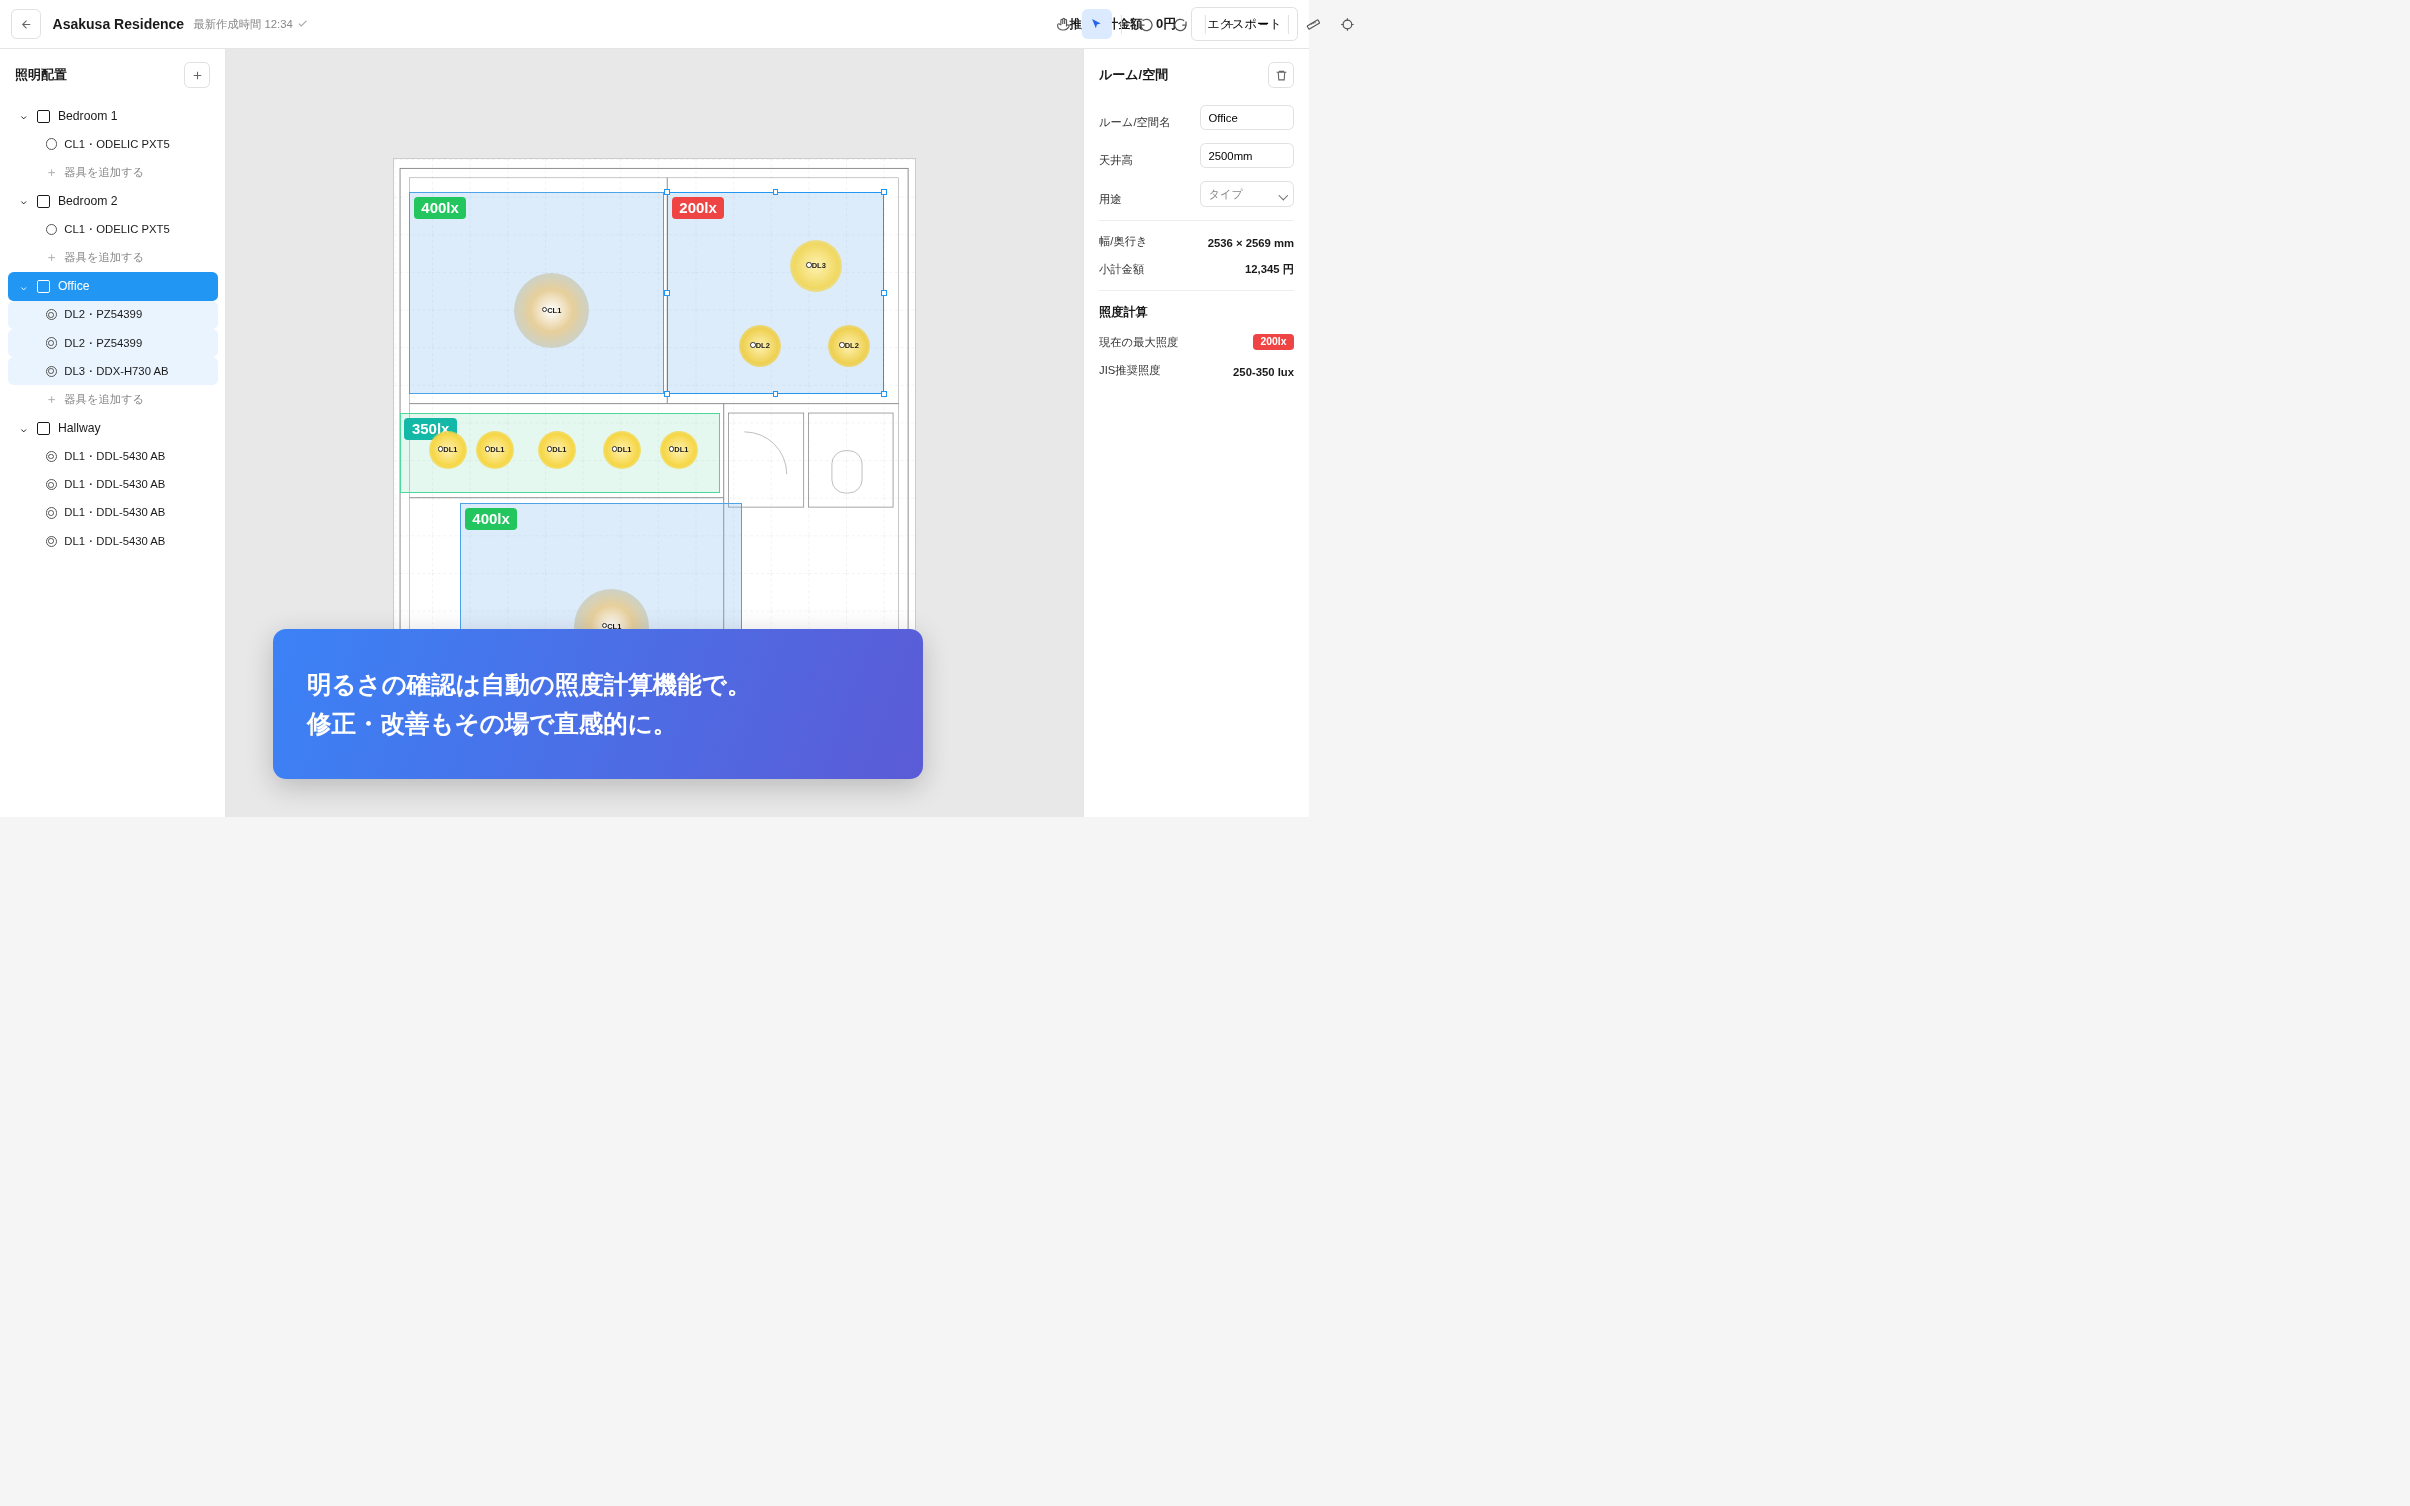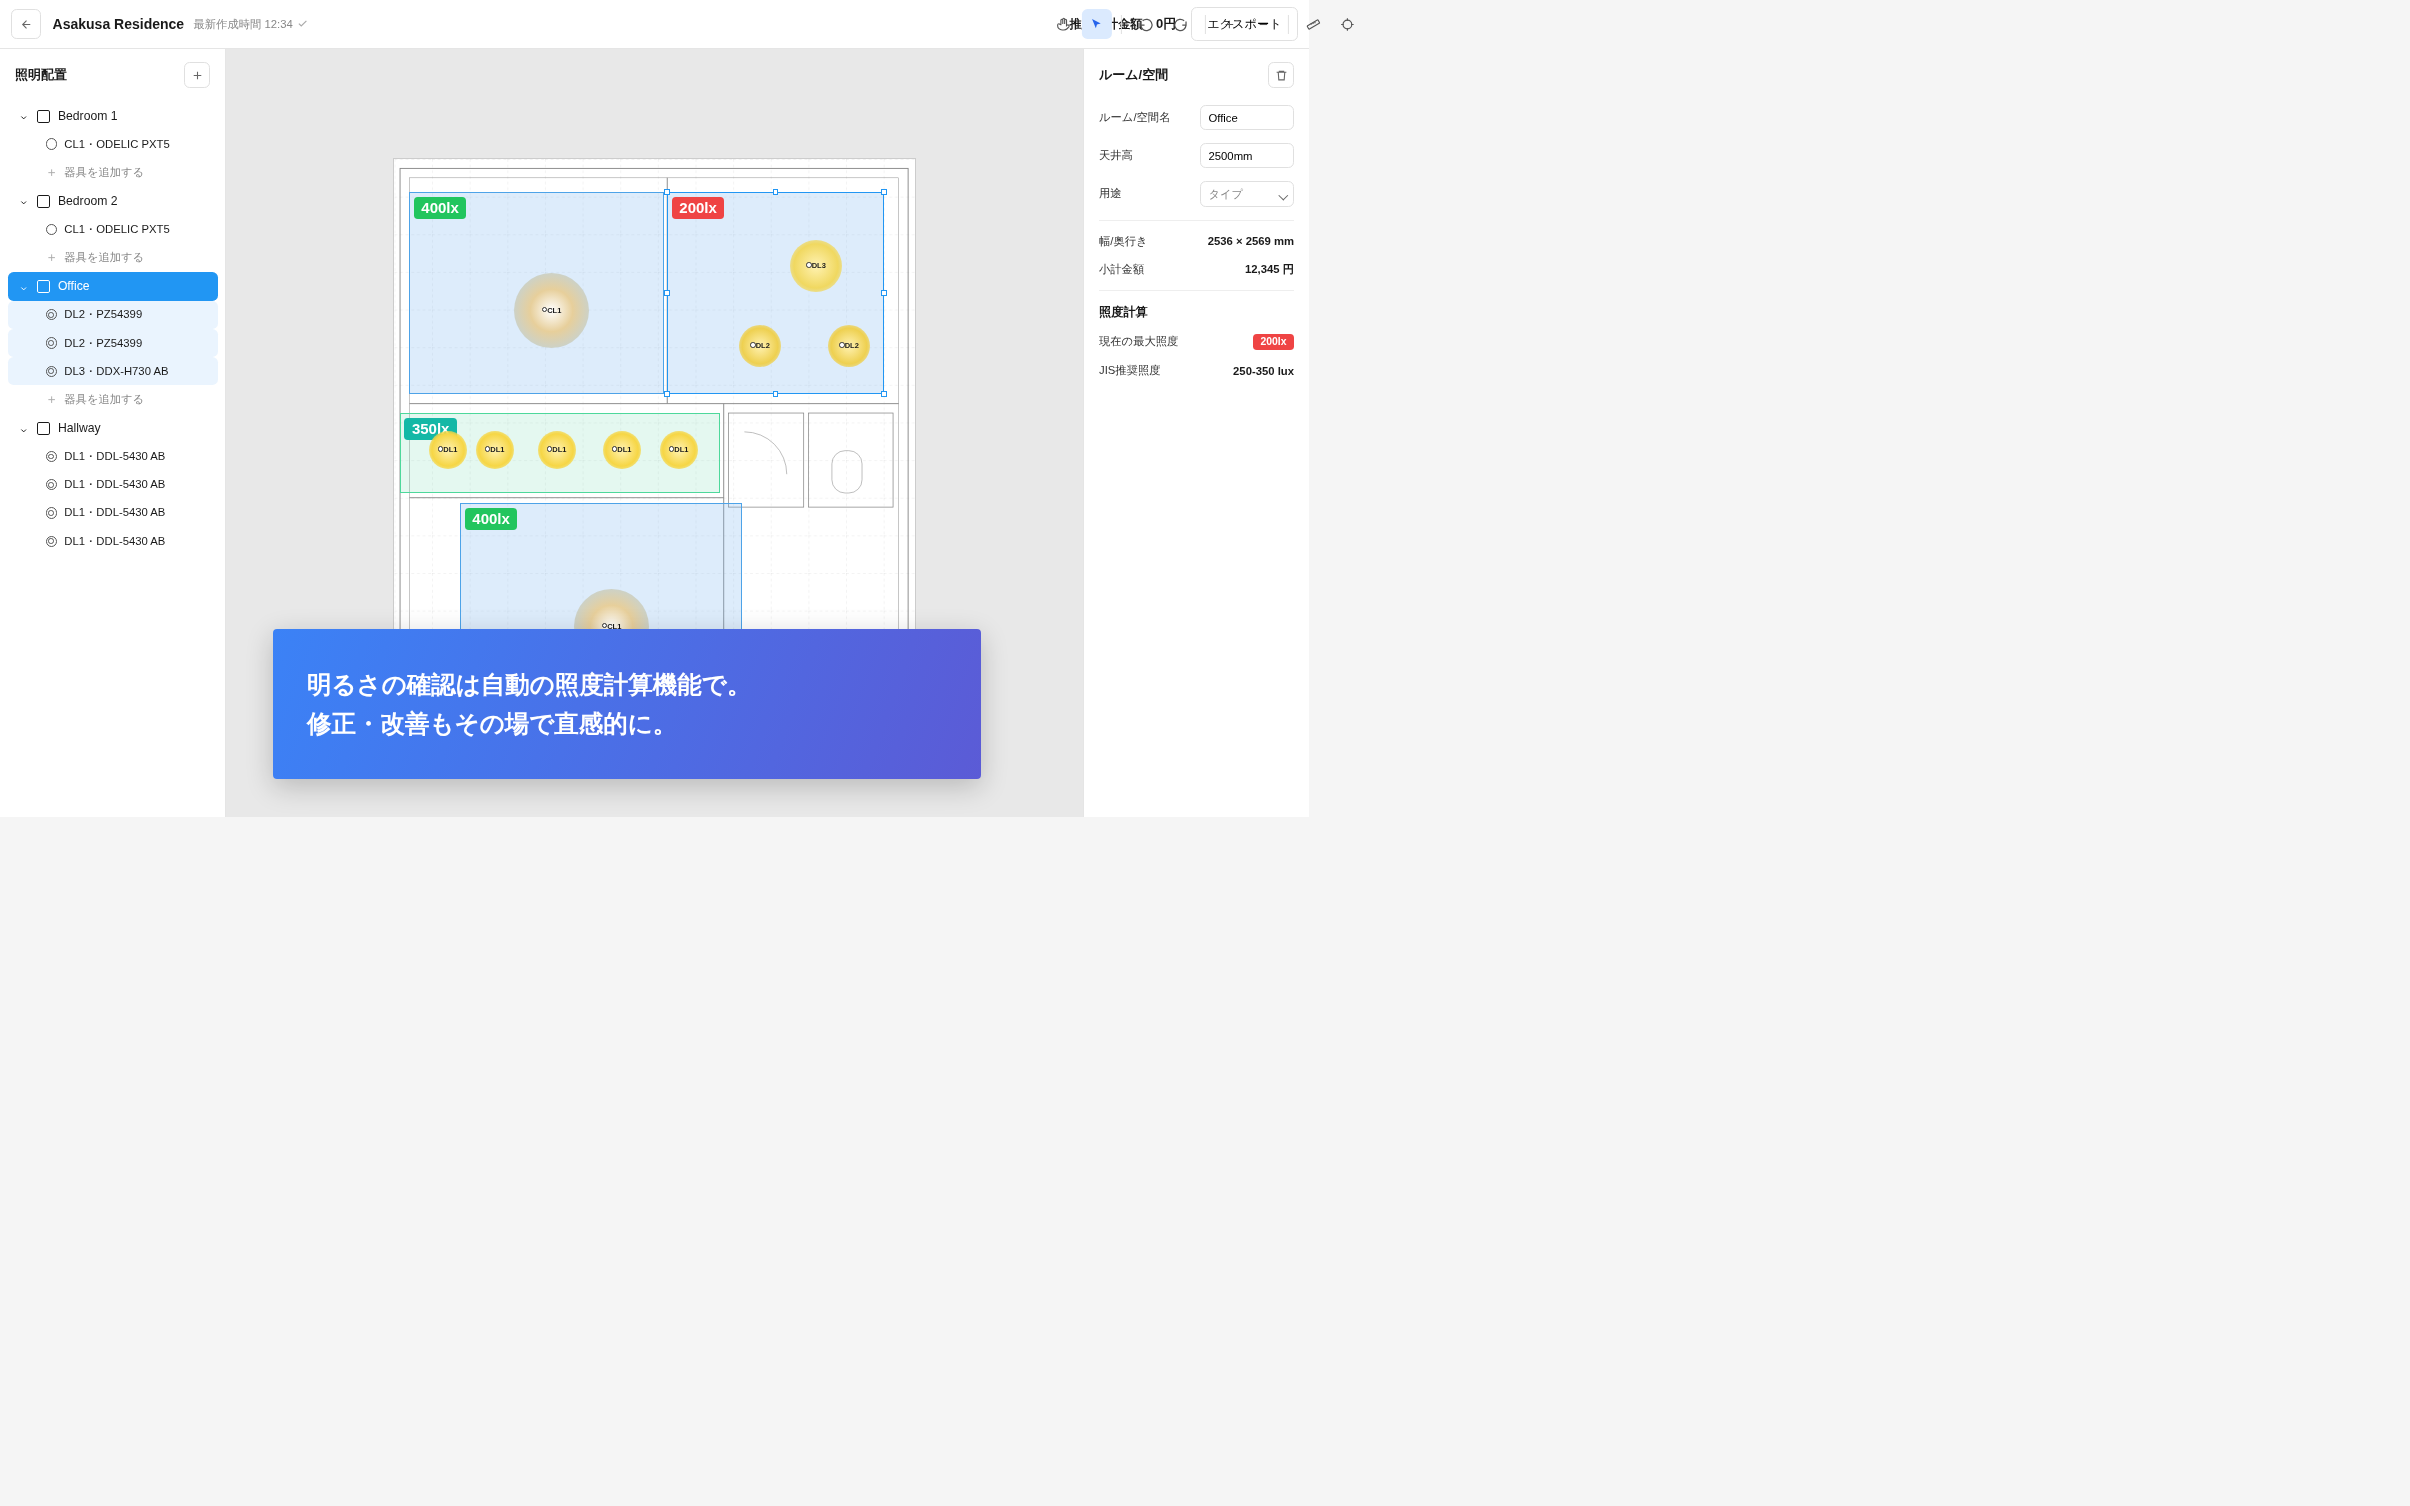--- a/index.html
+++ b/index.html
@@ -41,32 +41,32 @@
 .lux-green { background: #22c55e; }
 .lux-red { background: #ef4444; }
 .lux-teal { background: #14b8a6; }
 .light { position: absolute; border-radius: 50%; display: flex; flex-direction: row; align-items: center; justify-content: center; font-size: 7.5px; font-weight: 700; }
 .light .dot { width: 5.6px; height: 5.6px; border: 1.4px solid #333; border-radius: 50%; background: #fff; margin-bottom: 1.9px; }
 .handle { position: absolute; width: 5.6px; height: 5.6px; background: #fff; border: 1.4px solid #2196f3; }
 .panel { width: 226px; background: #fff; border-left: 0.9px solid #e5e5e5; padding: 13px 15px; overflow-y: auto; }
 .panel-head { display: flex; align-items: center; justify-content: space-between; margin-bottom: 17px; }
 .panel-title { font-weight: 700; font-size: 13px; }
 .del-btn { width: 26px; height: 26px; border: 0.9px solid #e0e0e0; border-radius: 5.6px; background: #fff; display: flex; align-items: center; justify-content: center; cursor: pointer; }
-.field { display: flex; align-items: center; justify-content: space-between; margin-bottom: 13px; font-size: 11.3px; }
+.field { display: flex; align-items: flex-end; justify-content: space-between; margin-bottom: 13px; font-size: 11.3px; }
 .field-label { color: #333; }
 .field input, .field select { width: 94px; padding: 5.6px 7.5px; border: 0.9px solid #e0e0e0; border-radius: 5.6px; font-size: 11.3px; background: #fff; }
 .sel-wrap { position: relative; width: 94px; }
 .sel-wrap select { width: 100%; appearance: none; padding-right: 39px; color: #888; }
 .sel-wrap::after { content: ''; position: absolute; right: 7.5px; top: 10.4px; width: 5.6px; height: 5.6px; border-right: 1.4px solid #666; border-bottom: 1.4px solid #666; transform: rotate(45deg); pointer-events: none; }
 .hr { border: none; border-top: 0.9px solid #eee; margin: 13px 0; }
 .section-title { font-weight: 700; font-size: 12.2px; margin-bottom: 13px; }
 .val-ro { font-size: 11.3px; font-weight: 600; }
 .lux-pill { padding: 2.8px 7.5px; border-radius: 3.8px; font-size: 10.4px; font-weight: 700; color: #fff; background: #ef4444; }
 .hint { background: #f7f7f7; padding: 9.4px; border-radius: 5.6px; font-size: 9.4px; line-height: 1.6; color: #666; margin-top: 9.4px; }
-.overlay { position: absolute; left: 47px; bottom: 38px; width: 708px; padding: 36px 34px; border-radius: 4px; background: linear-gradient(110deg, #3b82f6 0%, #5b5bd6 100%); color: #fff; font-size: 24.5px; font-weight: 700; line-height: 1.6; box-shadow: 0 7.5px 28px rgba(0,0,0,0.2); }
+.overlay { position: absolute; left: 47px; bottom: 38px; width: 650px; padding: 36px 34px; border-radius: 13px; background: linear-gradient(110deg, #3b82f6 0%, #5b5bd6 100%); color: #fff; font-size: 24.5px; font-weight: 700; line-height: 1.6; box-shadow: 0 7.5px 28px rgba(0,0,0,0.2); }
 svg { display: block; }
 .bp-grid { position: absolute; inset: 0; }
 </style>
 </head>
 <body>
 
 <div class="topbar">
   <button class="back-btn">
     <svg width="13" height="13" viewBox="0 0 24 24" fill="none" stroke="#666" stroke-width="2">
         <path d="M19 12H5M12 19l-7-7 7-7"></path>

